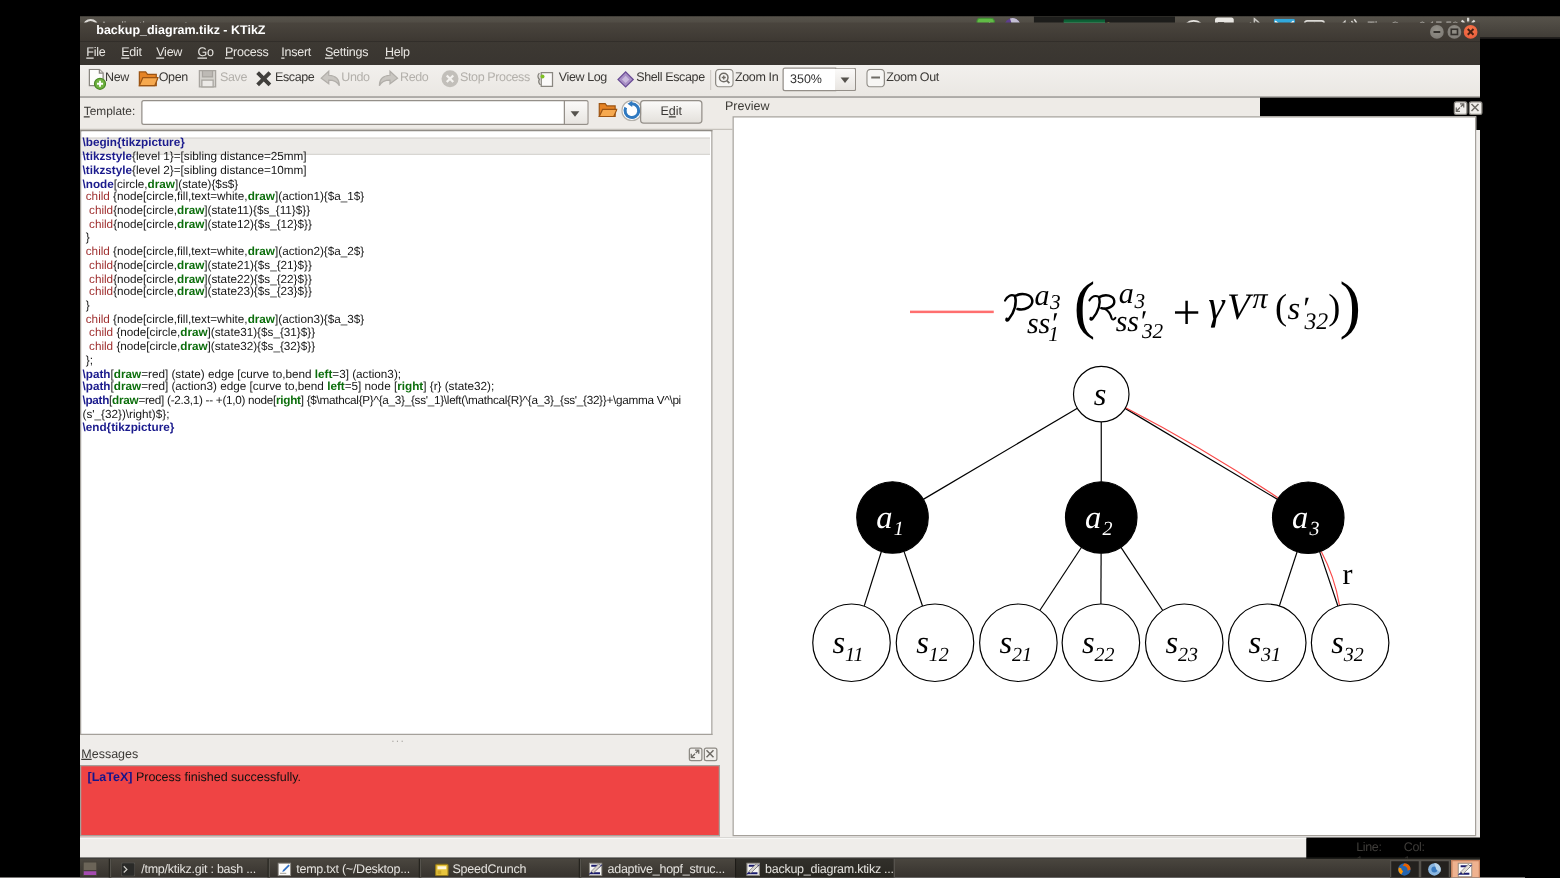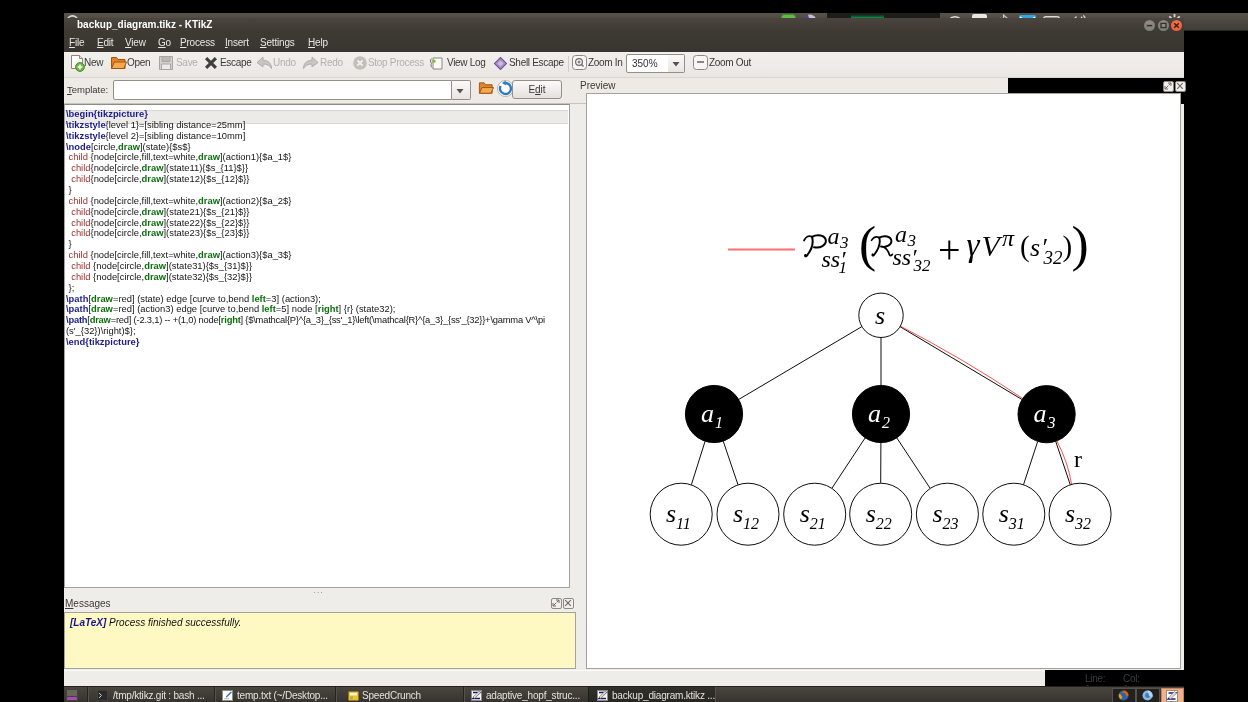--- a/index.html
+++ b/index.html
@@ -14,22 +14,22 @@
   background:linear-gradient(#f2f0ed,#eae7e3);border-bottom:1px solid #d9d5d0;}
 #temprow{left:64px;top:78px;width:944px;height:25px;
   background:#eeebe7;border-bottom:1px solid #c6c2bc;}
 #mainbg{left:64px;top:104px;width:1120px;height:566px;background:#efedea;}
 #editor{left:64px;top:104px;width:504px;height:482px;background:#fff;
   border:1px solid #a5a19b;border-top-color:#8f8b85;overflow:hidden;}
 #prevlabel{left:577px;top:78px;width:607px;height:15px;color:#3c3a36;font-size:10px;}
 #prevcanvas{left:586px;top:93px;width:593px;height:574px;background:#fff;
   border:1px solid #a5a19b;}
 #msglabel{left:64px;top:596px;width:511px;height:16px;color:#3c3a36;font-size:11px;}
-#msgbox{left:64px;top:612px;width:510px;height:55px;background:#fef9c3;
-  border:1px solid #a5a19b;font-style:italic;}
+#msgbox{left:64px;top:612px;width:510px;height:55px;background:#ef4444;
+  border:1px solid #a5a19b;}
 #statusbar{left:64px;top:670px;width:981px;height:16px;background:#efedea;
   border-top:1px solid #fbfbfa;font-size:11px;color:#3f3d3a;}
 #taskbar{left:64px;top:686px;width:1120px;height:16px;
   background:linear-gradient(#4a463f,#36322d);border-top:1px solid #21201c;box-sizing:border-box;}
 .mi{position:absolute;top:4px;font-size:10px;letter-spacing:-0.2px;color:#e8e6e2;}
 .wbtn{position:absolute;top:2px;width:11px;height:11px;border-radius:50%;
   font-size:7px;color:#35322d;text-align:center;line-height:11px;font-weight:bold;}
 .ti{position:absolute;top:5px;font-size:10px;letter-spacing:-0.3px;color:#3a3835;}
 .ti.dis{color:#b3b0ab;}
 .tico{position:absolute;top:3px;}

